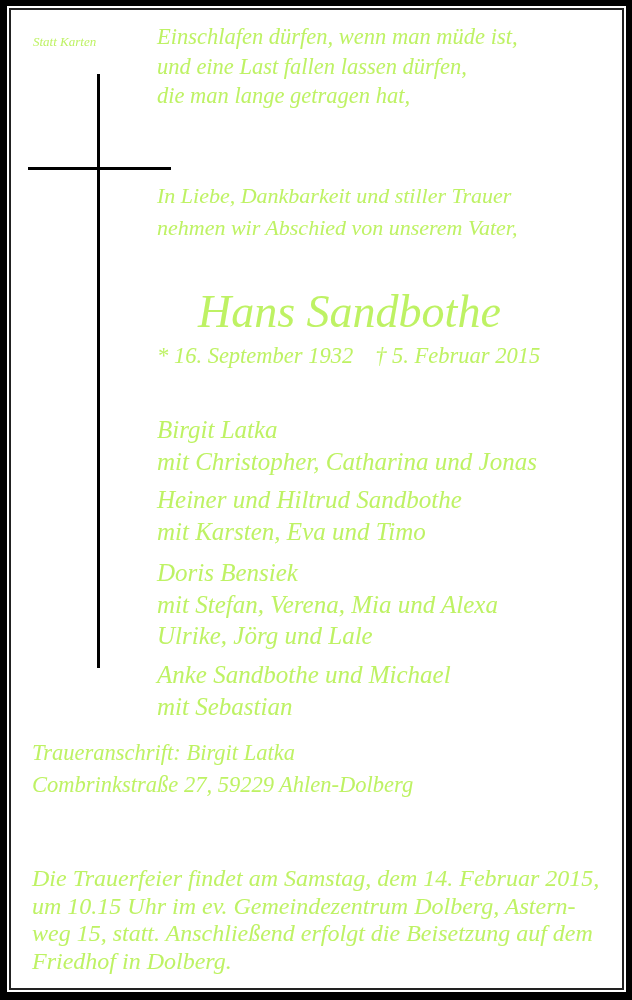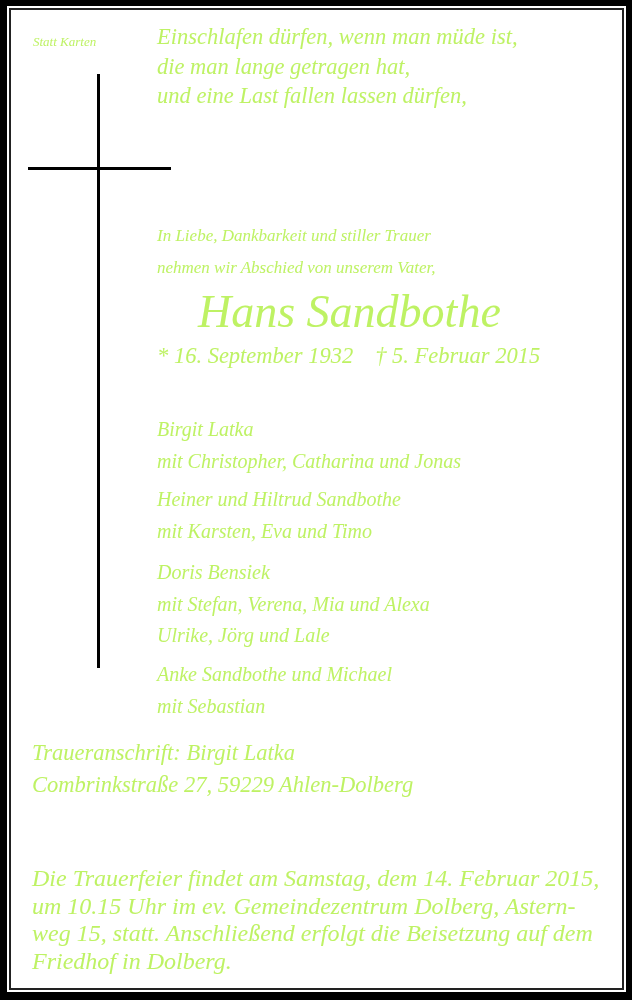--- a/index.html
+++ b/index.html
@@ -4,44 +4,44 @@
 <style>
   html, body { margin: 0; padding: 0; background: #000; }
   body { width: 632px; height: 1000px; position: relative; overflow: hidden; }
   .frame-outer { position: absolute; left: 0; top: 0; width: 632px; height: 1000px; background: #000; }
   .frame-gap { position: absolute; left: 7px; top: 6px; width: 619px; height: 986px; background: #fff; }
   .frame-inner { position: absolute; left: 9px; top: 8px; width: 611px; height: 978px; border: 2px solid #222; background: #fff; }
   .serif { font-family: "Liberation Serif", "DejaVu Serif", serif; font-style: italic; color: #bef264; }
   .abs { position: absolute; white-space: nowrap; }
   .statt { left: 33px; top: 34px; font-size: 13px; }
   .poem { left: 157px; top: 22px; font-size: 22.5px; line-height: 29.5px; }
-  .intro { left: 157px; top: 180px; font-size: 17px; line-height: 31.5px; margin-top: 40px; }
+  .intro { left: 157px; top: 180px; font-size: 22px; line-height: 31.5px; }
   .name { left: 0; width: 632px; text-align: center; top: 284px; font-size: 46px; line-height: 56px; padding-left: 132px; box-sizing: border-box; text-align: left; }
   .name span { position: relative; left: 66px; }
   .dates { left: 157px; top: 341px; font-size: 22.5px; line-height: 30px; word-spacing: 0px; }
   .dates .gap { display: inline-block; width: 22px; }
-  .family { left: 157px; font-size: 20px; line-height: 31.5px; font-style: italic; }
+  .family { left: 157px; font-size: 25px; line-height: 31.5px; font-style: italic; }
   .addr { left: 32px; top: 737px; font-size: 22.5px; line-height: 31.5px; }
   .ceremony { left: 32px; top: 865px; font-size: 24px; line-height: 27.5px; }
   .cross-v { position: absolute; left: 97px; top: 74px; width: 3px; height: 594px; background: #000; }
   .cross-h { position: absolute; left: 28px; top: 167px; width: 143px; height: 3px; background: #000; }
 </style>
 </head>
 <body>
 
 <div class="frame-outer"></div>
 <div class="frame-gap"></div>
 <div class="frame-inner"></div>
 
 <div class="abs serif statt">Statt Karten</div>
 
 <div class="abs serif poem">
   <div>Einschlafen dürfen, wenn man müde ist,</div>
+  <div>und eine Last fallen lassen dürfen,</div>
   <div>die man lange getragen hat,</div>
-  <div>und eine Last fallen lassen dürfen,</div>
 </div>
 
 <div>
   <div class="cross-v"></div>
   <div class="cross-h"></div>
 </div>
 
 <div class="abs serif intro">
   <div>In Liebe, Dankbarkeit und stiller Trauer</div>
   <div>nehmen wir Abschied von unserem Vater,</div>

